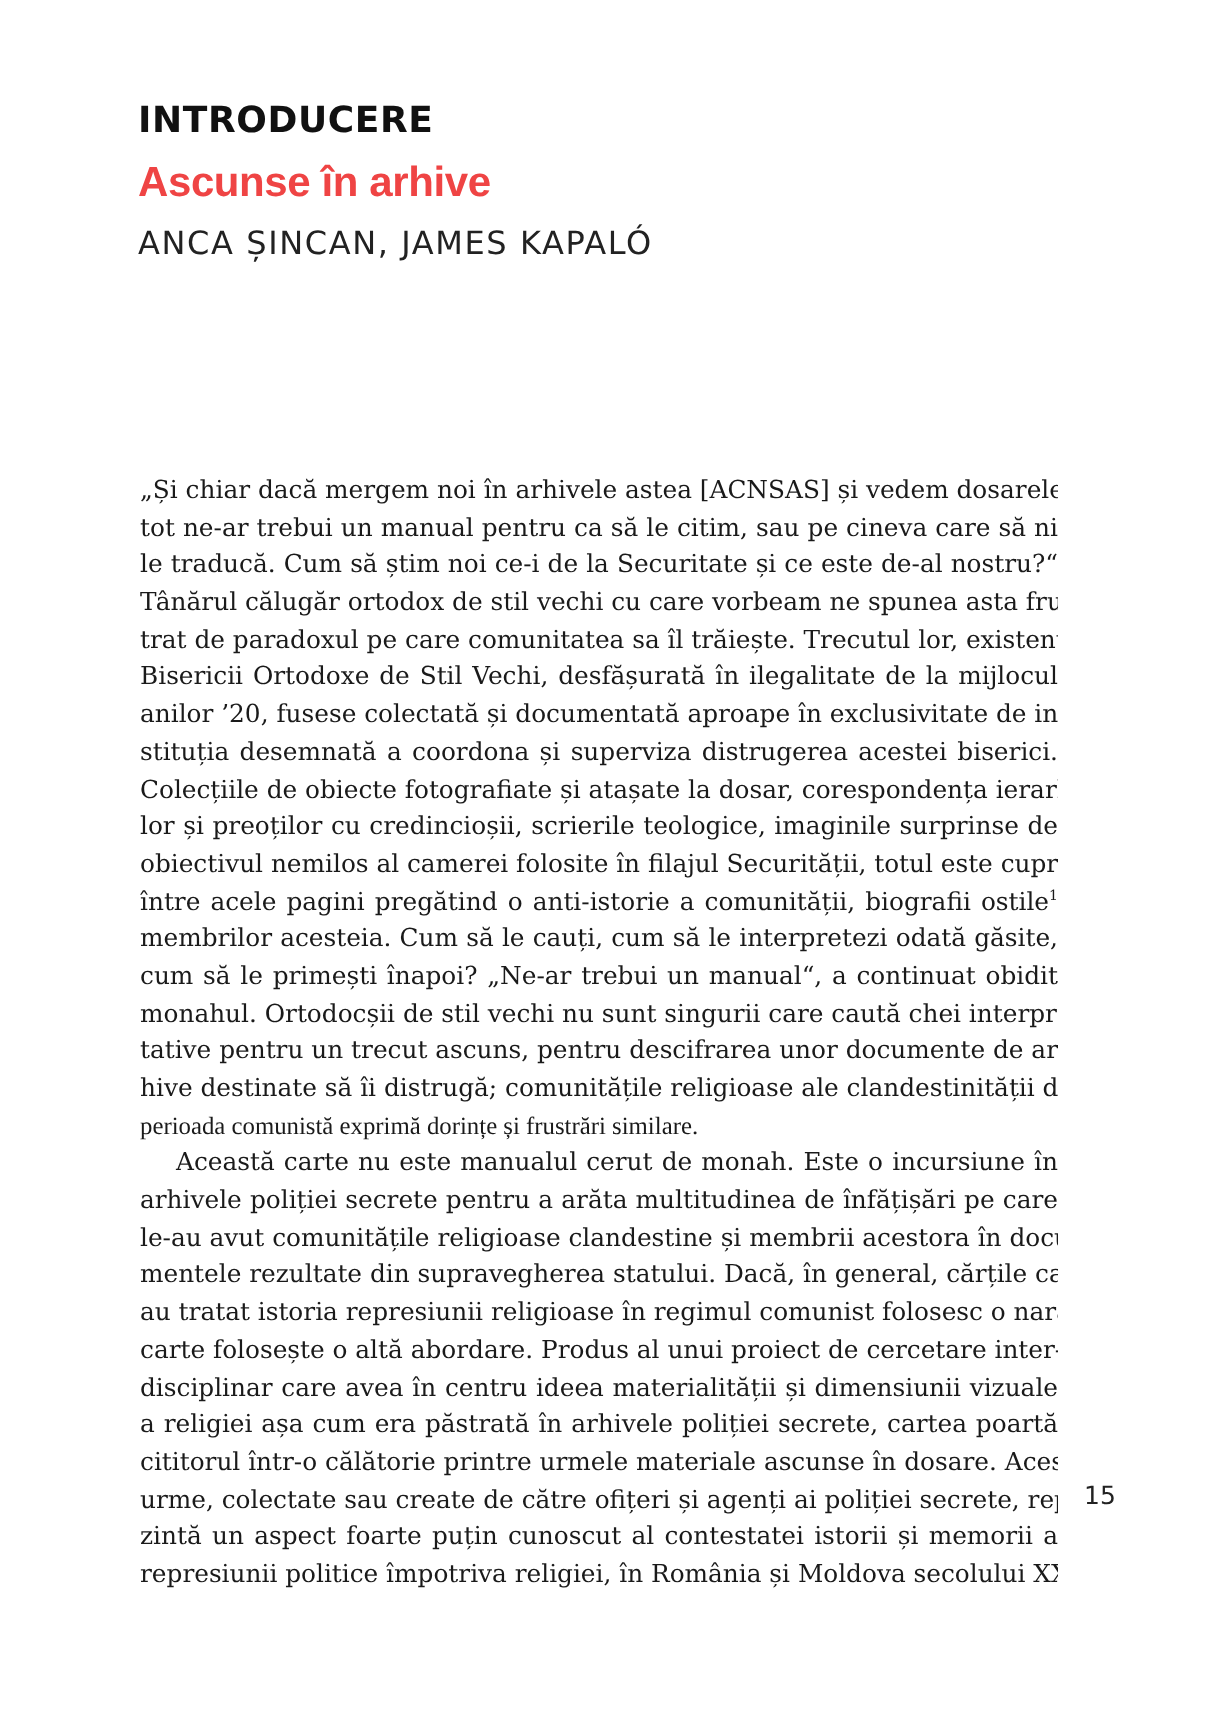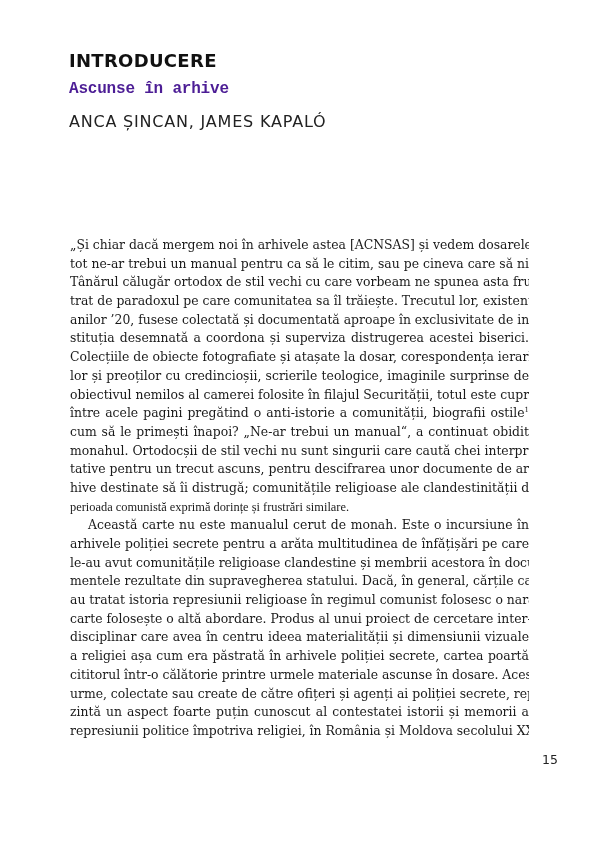--- a/index.html
+++ b/index.html
@@ -5,65 +5,68 @@
     html, body { margin: 0; padding: 0; background: #ffffff; }
     body { width: 615px; height: 857px; position: relative; overflow: hidden; }
     .page { position: absolute; left: 0; top: 0; width: 522px; height: 857px; background: #fff; }
     .chapter-label {
       position: absolute; left: 69px; top: 50px;
       font-family: "DejaVu Sans", sans-serif; font-weight: bold;
       font-size: 18px; letter-spacing: 0.3px; color: #111;
     }
     .chapter-title {
       position: absolute; left: 69px; top: 80px;
-      font-family: Liberation Mono, monospace; font-weight: bold;
-      font-size: 16px; color: #4c1d95; letter-spacing: -0.2px;
+      font-family: Liberation Sans, sans-serif; font-weight: bold;
+      font-size: 21px; color: #ef4444; letter-spacing: -0.2px;
     }
     .authors {
       position: absolute; left: 69px; top: 112px;
       font-family: "DejaVu Sans", sans-serif;
       font-size: 16px; letter-spacing: 0.8px; color: #222;
     }
     .body-text {
       position: absolute; left: 70px; top: 236px; width: 459px;
       font-family: "DejaVu Serif", "Liberation Serif", serif;
       font-size: 12.4px; color: #1a1a1a;
     }
     .line {
       height: 18.7px; line-height: 18.7px; white-space: nowrap;
       text-align: justify; text-align-last: justify; overflow: hidden;
     }
     .line.last { text-align-last: left; font-family: Liberation Serif, serif; }
     .line.indent { padding-left: 18px; }
     sup { font-size: 7px; line-height: 0; vertical-align: super; }
     .page-number {
       position: absolute; left: 542px; top: 740px;
-      font-family: "DejaVu Sans", sans-serif; font-size: 12.5px; color: #222; margin-top: 12px;
+      font-family: "DejaVu Sans", sans-serif; font-size: 12.5px; color: #222;
     }
   </style>
 </head>
 <body>
 
 <div class="page">
   <div class="chapter-label">INTRODUCERE</div>
   <div class="chapter-title">Ascunse în arhive</div>
   <div class="authors">ANCA ȘINCAN, JAMES KAPALÓ</div>
 
   <div class="body-text">
     <div>
       <div class="line">„Și chiar dacă mergem noi în arhivele astea [ACNSAS] și vedem dosarele,</div>
       <div class="line">tot ne-ar trebui un manual pentru ca să le citim, sau pe cineva care să ni</div>
+      <div class="line">le traducă. Cum să știm noi ce-i de la Securitate și ce este de-al nostru?“</div>
       <div class="line">Tânărul călugăr ortodox de stil vechi cu care vorbeam ne spunea asta frus-</div>
       <div class="line">trat de paradoxul pe care comunitatea sa îl trăiește. Trecutul lor, existența</div>
+      <div class="line">Bisericii Ortodoxe de Stil Vechi, desfășurată în ilegalitate de la mijlocul</div>
       <div class="line">anilor ’20, fusese colectată și documentată aproape în exclusivitate de in-</div>
       <div class="line">stituția desemnată a coordona și superviza distrugerea acestei biserici.</div>
       <div class="line">Colecțiile de obiecte fotografiate și atașate la dosar, corespondența ierarhi-</div>
       <div class="line">lor și preoților cu credincioșii, scrierile teologice, imaginile surprinse de</div>
       <div class="line">obiectivul nemilos al camerei folosite în filajul Securității, totul este cuprins</div>
       <div class="line"><span>între acele pagini pregătind o anti-istorie a comunității, biografii ostile</span><sup>1</sup></div>
+      <div class="line">membrilor acesteia. Cum să le cauți, cum să le interpretezi odată găsite,</div>
       <div class="line">cum să le primești înapoi? „Ne-ar trebui un manual“, a continuat obidit</div>
       <div class="line">monahul. Ortodocșii de stil vechi nu sunt singurii care caută chei interpre-</div>
       <div class="line">tative pentru un trecut ascuns, pentru descifrarea unor documente de ar-</div>
       <div class="line">hive destinate să îi distrugă; comunitățile religioase ale clandestinității din</div>
       <div class="line last">perioada comunistă exprimă dorințe și frustrări similare.</div>
     </div>
     <div>
       <div class="line indent">Această carte nu este manualul cerut de monah. Este o incursiune în</div>
       <div class="line">arhivele poliției secrete pentru a arăta multitudinea de înfățișări pe care</div>
       <div class="line">le-au avut comunitățile religioase clandestine și membrii acestora în docu-</div>

